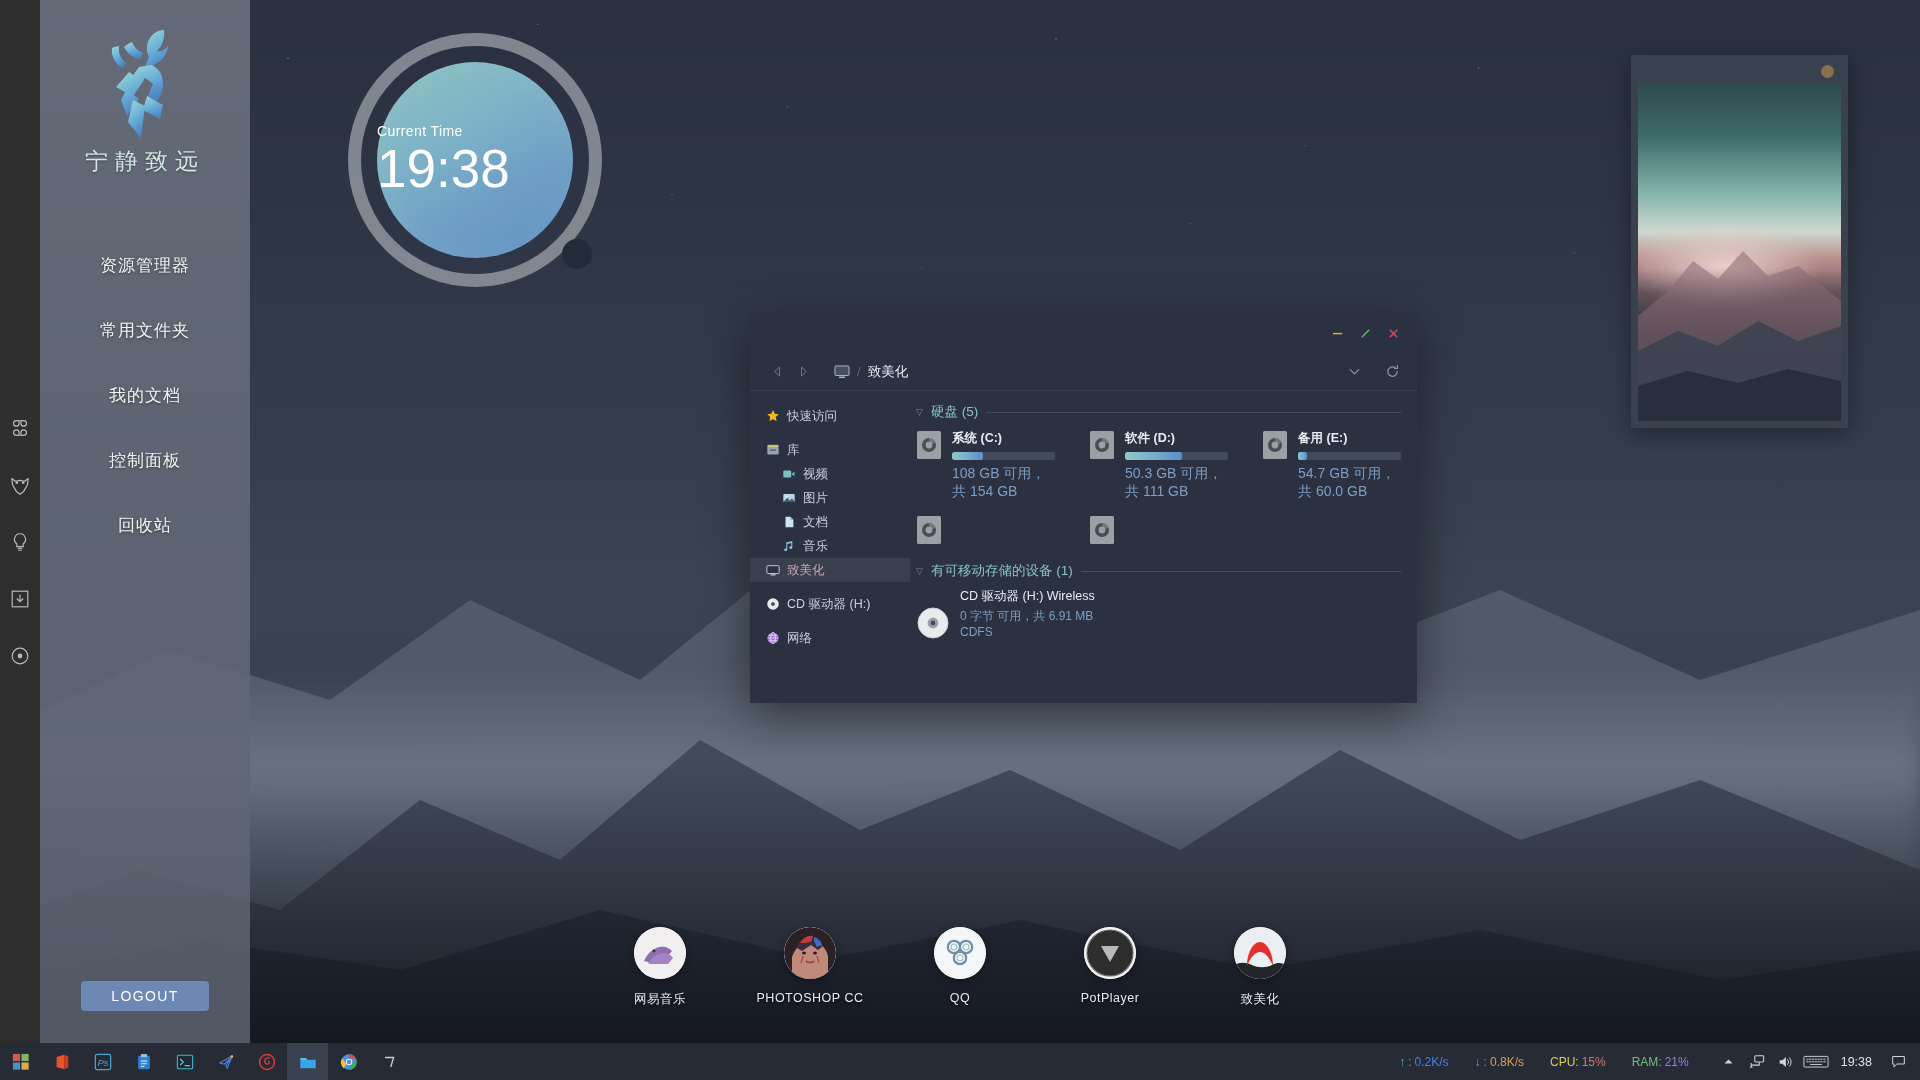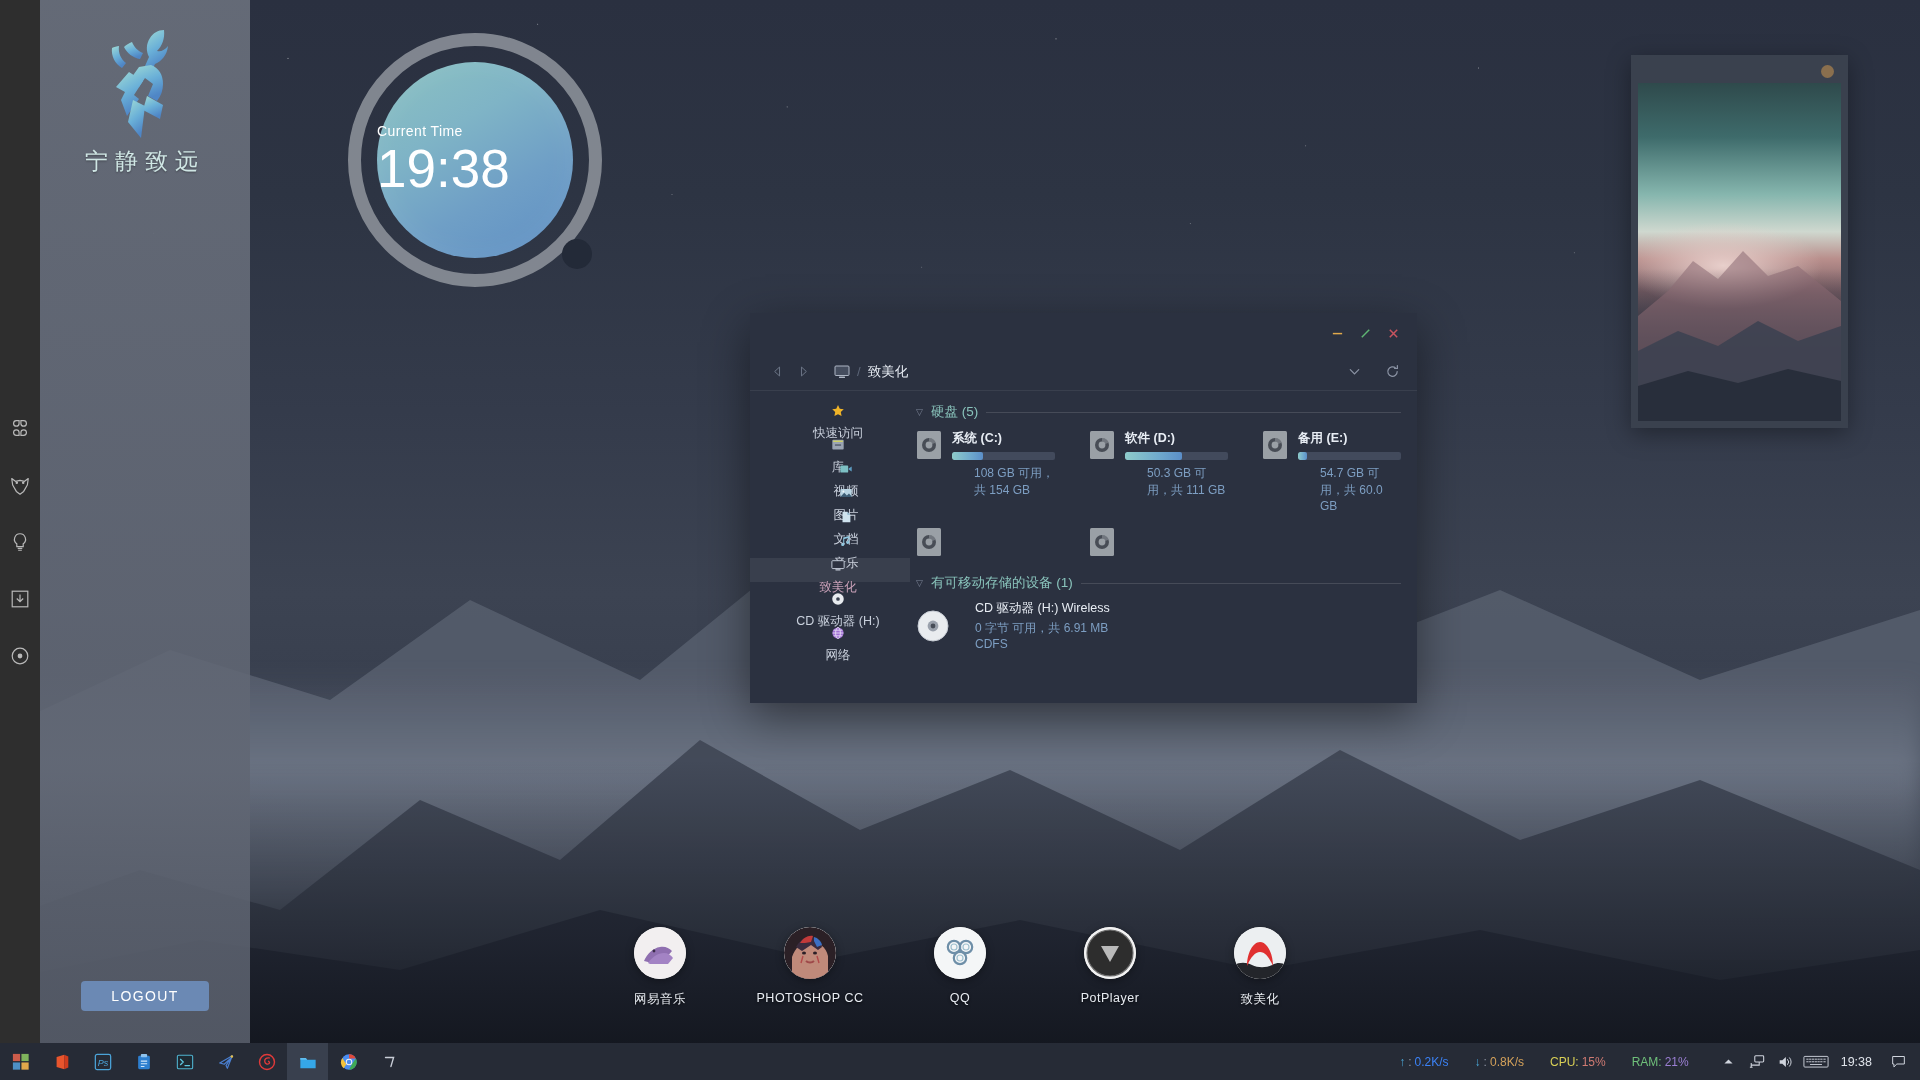--- a/index.html
+++ b/index.html
@@ -206,21 +206,20 @@
 
   
   #exp-sidebar {
     width: 160px; flex: none; padding: 13px 0 0 0;
     font-size: 12.5px;
   }
   .tree-row {
     height: 24px; display: flex; align-items: center; gap: 7px;
     padding-left: 16px; cursor: pointer; color: #c9d0dc;
     position: relative;
-    flex-direction: column;
   }
   .tree-row.indent { padding-left: 32px; }
   .tree-row.selected {
     background: rgba(255,255,255,0.07);
     color: #c9a1b8;
   }
   .tree-row .ticon { width: 14px; height: 14px; flex: none; display:flex; align-items:center; justify-content:center; }
   .tree-gap { height: 10px; }
 
   
@@ -236,24 +235,24 @@
   .drive {
     display: flex; gap: 10px; align-items: flex-start; cursor: pointer;
   }
   .drive-icon { width: 26px; height: 32px; flex: none; }
   .drive-info { flex: 1; min-width: 0; padding-top: 1px; }
   .drive-name { font-size: 12.5px; color: #e8edf4; margin-bottom: 5px; font-weight: bold; }
   .drive-bar {
     height: 8px; border-radius: 2px; background: #424a5c; overflow: hidden; margin-bottom: 5px;
   }
   .drive-bar .fill { height: 100%; border-radius: 2px; background: linear-gradient(90deg, #8ecbca 0%, #6fa9cd 60%, #5b8ec8 100%); }
-  .drive-meta { font-size: 12px; color: #7d9ec2; margin-left: 22px; }
+  .drive-meta { font-size: 14px; color: #7d9ec2; }
 
   #removable-section { margin-top: 16px; }
-  .cd-row { display: flex; gap: 25px; align-items: center; cursor: pointer; }
+  .cd-row { display: flex; gap: 10px; align-items: flex-end; cursor: pointer; }
   .cd-icon { width: 34px; height: 34px; flex: none; }
   .cd-name { font-size: 12.5px; color: #e8edf4; margin-bottom: 3px; }
   .cd-meta { font-size: 12px; color: #7d9ec2; line-height: 1.35; }
 
   
   #dock {
     position: absolute; left: 50%; transform: translateX(-50%);
     bottom: 72px; display: flex; gap: 52px; z-index: 15;
   }
   .dock-item { width: 98px; display: flex; flex-direction: column; align-items: center; cursor: pointer; }
@@ -352,20 +351,27 @@
         <path d="M47 16c2 5 6 9 11 11l-3 6c-7-1-13-6-16-12 2-2 5-4 8-5z"></path>
         <path d="M34 20c-1 7 2 13 7 17l-4 5c-7-4-11-12-10-20 2-1 5-2 7-2z"></path>
         <path d="M66 39c8 3 12 10 12 19 0 6-2 12-6 17l-9-5 5-12-8-6-6 9-10-6 10-14 12-2z"></path>
         <path d="M44 46l14 9-9 14 5 4-12 17-6-16 4-8-9-5 13-15z"></path>
         <path d="M48 74l12 6-4 32-13-16 5-22z"></path>
         <path d="M62 70l16 9-3 14-17-9 4-14z"></path>
       </g>
     </svg>
     <div id="panel-motto">宁静致远</div>
 
+    <div id="panel-menu">
+      <div class="panel-item">资源管理器</div>
+      <div class="panel-item">常用文件夹</div>
+      <div class="panel-item">我的文档</div>
+      <div class="panel-item">控制面板</div>
+      <div class="panel-item">回收站</div>
+    </div>
 
     <button id="logout-button">LOGOUT</button>
   </div>
 
   <div id="clock-widget">
     <div id="clock-ring"></div>
     <div id="clock-face">
       <div id="clock-label">Current Time</div>
       <div id="clock-time">19:38</div>
     </div>

